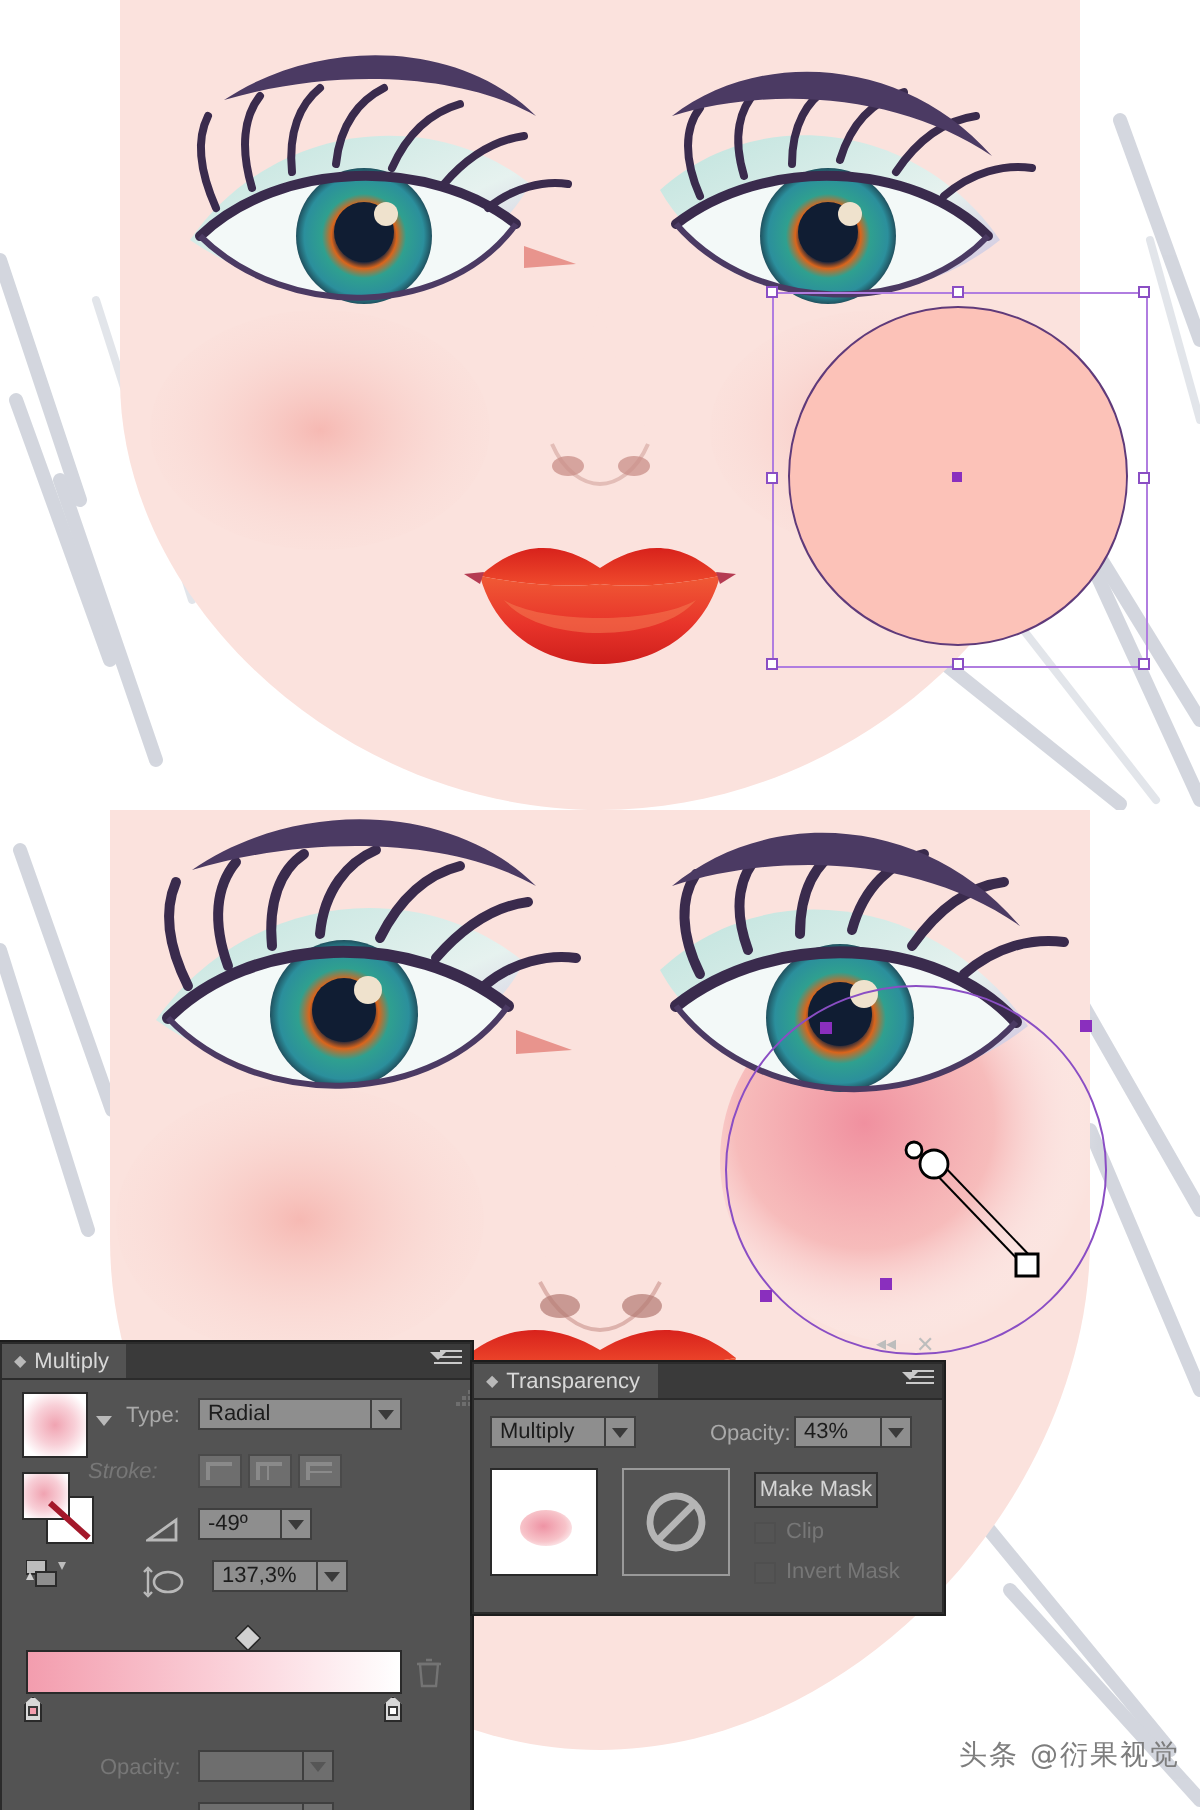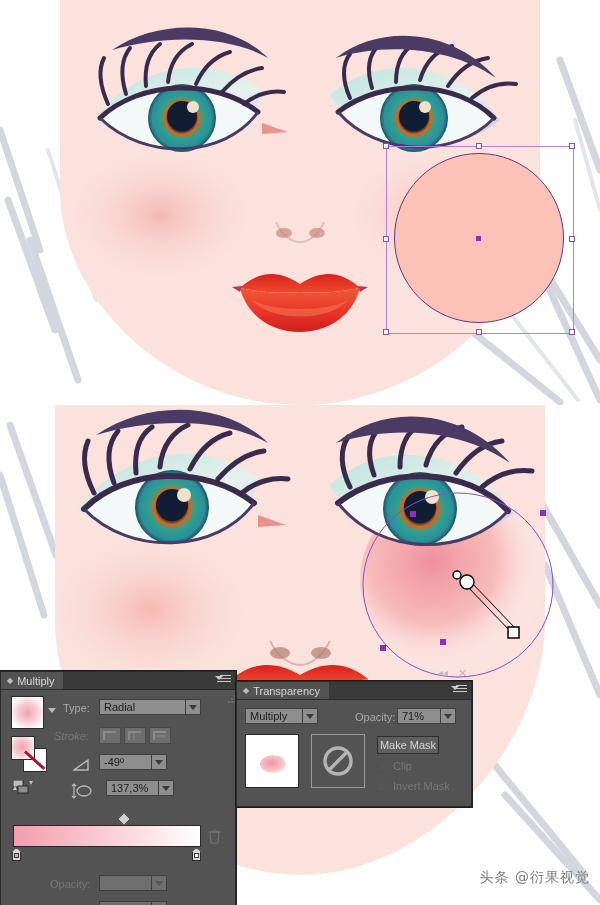--- a/index.html
+++ b/index.html
@@ -386,21 +386,21 @@
       </div>
 
       <div style="position:absolute;left:62px;top:12px;" class="lbl">Type:</div>
       <div class="dd" style="position:absolute;left:98px;top:9px;">
         <div class="field" style="width:87px;">Radial</div>
         <div class="arrowbox">
             <span class="tri"></span>
           </div>
       </div>
 
-      <div style="position:absolute;left:53px;top:40px;font-style:italic;" class="lbl dim">Stroke:</div>
+      <div style="position:absolute;left:43px;top:40px;font-style:italic;" class="lbl dim">Stroke:</div>
       <div style="position:absolute;left:98px;top:37px;display:flex;gap:3px;">
         <div class="strokebtn">
           <svg width="20" height="15">
               <path d="M4 12 L4 4 L16 4" stroke="#8a8a8a" stroke-width="2" fill="none"></path>
             </svg>
         </div>
         <div class="strokebtn">
           <svg width="20" height="15">
               <path d="M4 12 L4 4 L16 4" stroke="#8a8a8a" stroke-width="2" fill="none"></path>
               <path d="M9 12 L9 4" stroke="#8a8a8a" stroke-width="1" fill="none"></path>
@@ -413,21 +413,21 @@
             </svg>
         </div>
       </div>
 
       <div style="position:absolute;left:72px;top:67px;">
         <svg width="18" height="15" viewBox="0 0 18 15">
             <path d="M1 13 L15 13 L15 3 Z" fill="none" stroke="#b9b9b9" stroke-width="1.4"></path>
           </svg>
       </div>
       <div class="dd" style="position:absolute;left:98px;top:64px;">
-        <div class="field" style="width:53px;">-49º</div>
+        <div class="field" style="width:42px;">-49º</div>
         <div class="arrowbox">
             <span class="tri"></span>
           </div>
       </div>
 
       <div style="position:absolute;left:70px;top:93px;">
         <svg width="22" height="16" viewBox="0 0 22 16">
           <ellipse cx="13" cy="8" rx="7" ry="5" fill="none" stroke="#b9b9b9" stroke-width="1.3"></ellipse>
           <path d="M3 2 L3 14 M1 3 L3 1 L5 3 M1 13 L3 15 L5 13" stroke="#b9b9b9" stroke-width="1.2" fill="none"></path>
         </svg>
@@ -499,21 +499,21 @@
     <div class="panel-body">
 
       <div class="dd" style="position:absolute;left:8px;top:8px;">
         <div class="field" style="width:58px;">Multiply</div>
         <div class="arrowbox">
             <span class="tri"></span>
           </div>
       </div>
       <div class="lbl" style="position:absolute;left:118px;top:11px;">Opacity:</div>
       <div class="dd" style="position:absolute;left:160px;top:8px;">
-        <div class="field" style="width:44px;">71%</div>
+        <div class="field" style="width:44px;">43%</div>
         <div class="arrowbox">
             <span class="tri"></span>
           </div>
       </div>
 
       <div class="thumb" style="position:absolute;left:8px;top:34px;">
         <div style="position:absolute;left:14px;top:20px;width:26px;height:18px;border-radius:50%;
                     background:radial-gradient(ellipse at 45% 45%,#ee93a4 0%,#f7c3c9 55%,#ffffff 90%);"></div>
       </div>
       <div class="maskthumb" style="position:absolute;left:74px;top:34px;">

